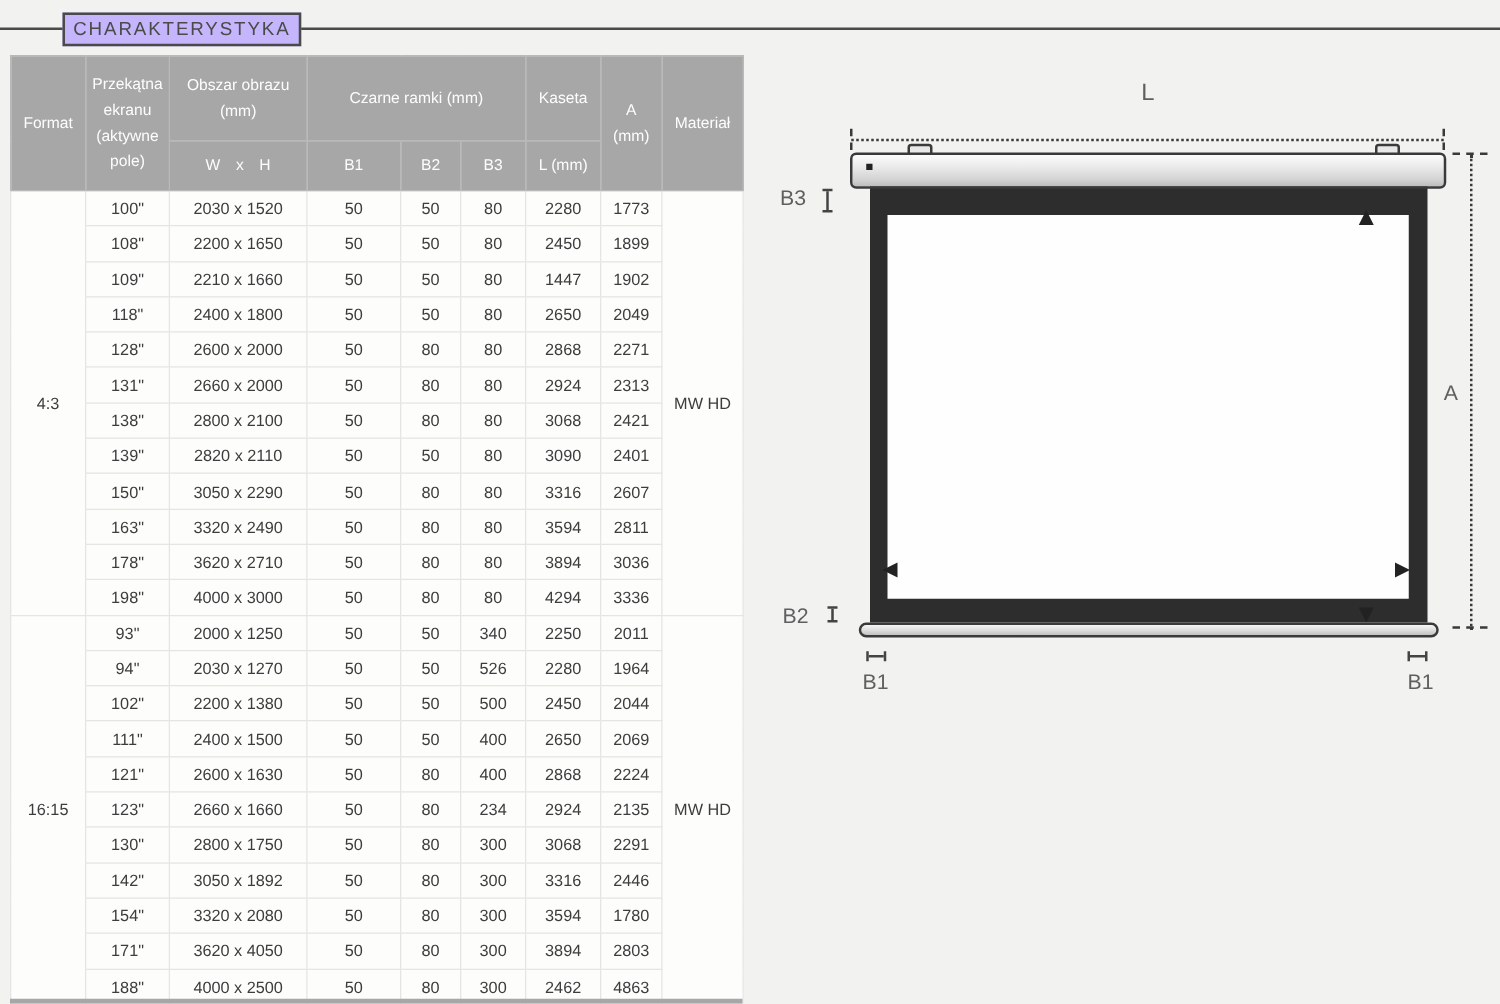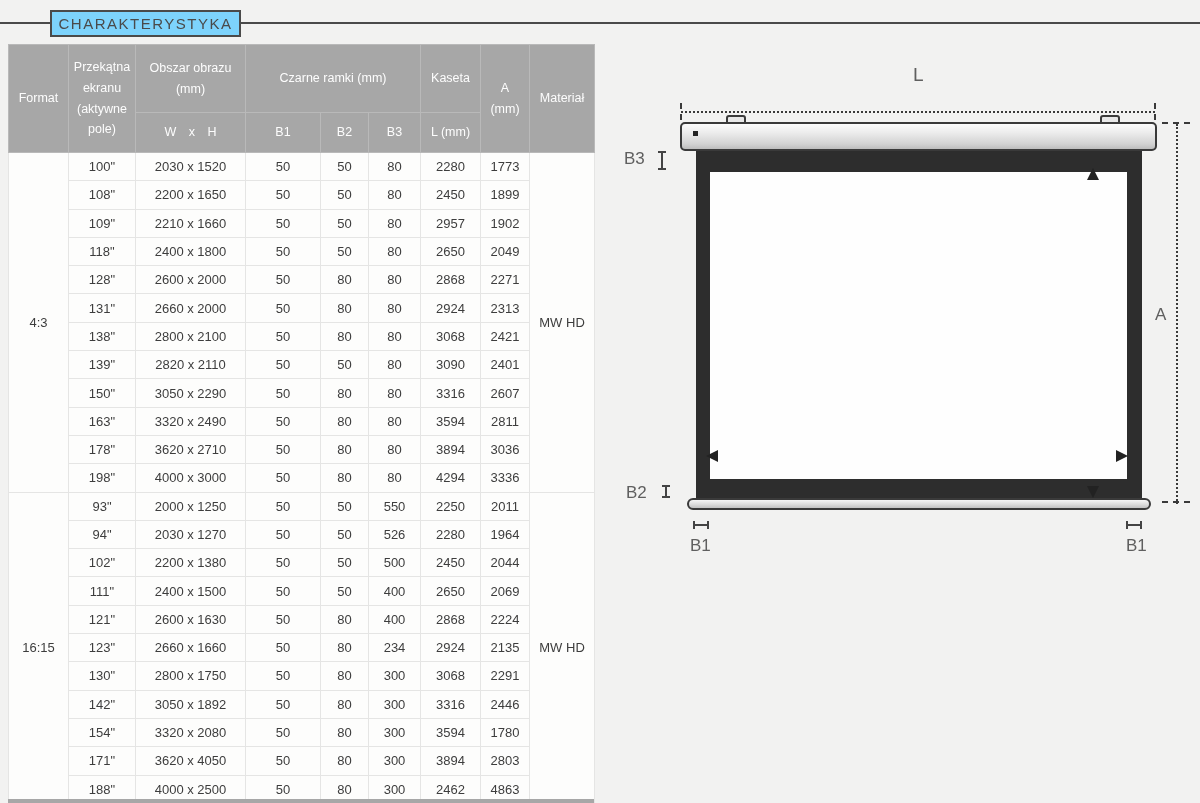--- a/index.html
+++ b/index.html
@@ -11,21 +11,21 @@
     color:#3d3d3d;
   }
 
   
   .title-rule {
     position:absolute; left:0; top:22px; width:1200px; height:0;
     border-top:2px solid #4a4a4a;
   }
   .title-box {
     position:absolute; left:50px; top:10px; width:191px; height:27px;
-    border:2px solid #4a4a4a; background:#7dd3fc;
+    border:2px solid #4a4a4a; background:#c4b5fd;
     display:flex; align-items:center; justify-content:center;
     font-size:15px; letter-spacing:1.5px; color:#4a4a4a;
   }
 
   
   .spec-table-wrap { position:absolute; left:8px; top:44px; }
   table.spec {
     border-collapse:collapse; table-layout:fixed; width:586px;
     font-size:13px; color:#3d3d3d;
   }
@@ -147,21 +147,21 @@
           <td>80</td>
           <td>2450</td>
           <td>1899</td>
         </tr>
         <tr>
           <td>109"</td>
           <td>2210 x 1660</td>
           <td>50</td>
           <td>50</td>
           <td>80</td>
-          <td>2957</td>
+          <td>1447</td>
           <td>1902</td>
         </tr>
         <tr>
           <td>118"</td>
           <td>2400 x 1800</td>
           <td>50</td>
           <td>50</td>
           <td>80</td>
           <td>2650</td>
           <td>2049</td>
@@ -237,21 +237,21 @@
           <td>80</td>
           <td>4294</td>
           <td>3336</td>
         </tr>
         <tr>
           <td rowspan="11" class="merged">16:15</td>
           <td>93"</td>
           <td>2000 x 1250</td>
           <td>50</td>
           <td>50</td>
-          <td>550</td>
+          <td>340</td>
           <td>2250</td>
           <td>2011</td>
           <td rowspan="11" class="merged">MW HD</td>
         </tr>
         <tr>
           <td>94"</td>
           <td>2030 x 1270</td>
           <td>50</td>
           <td>50</td>
           <td>526</td>

